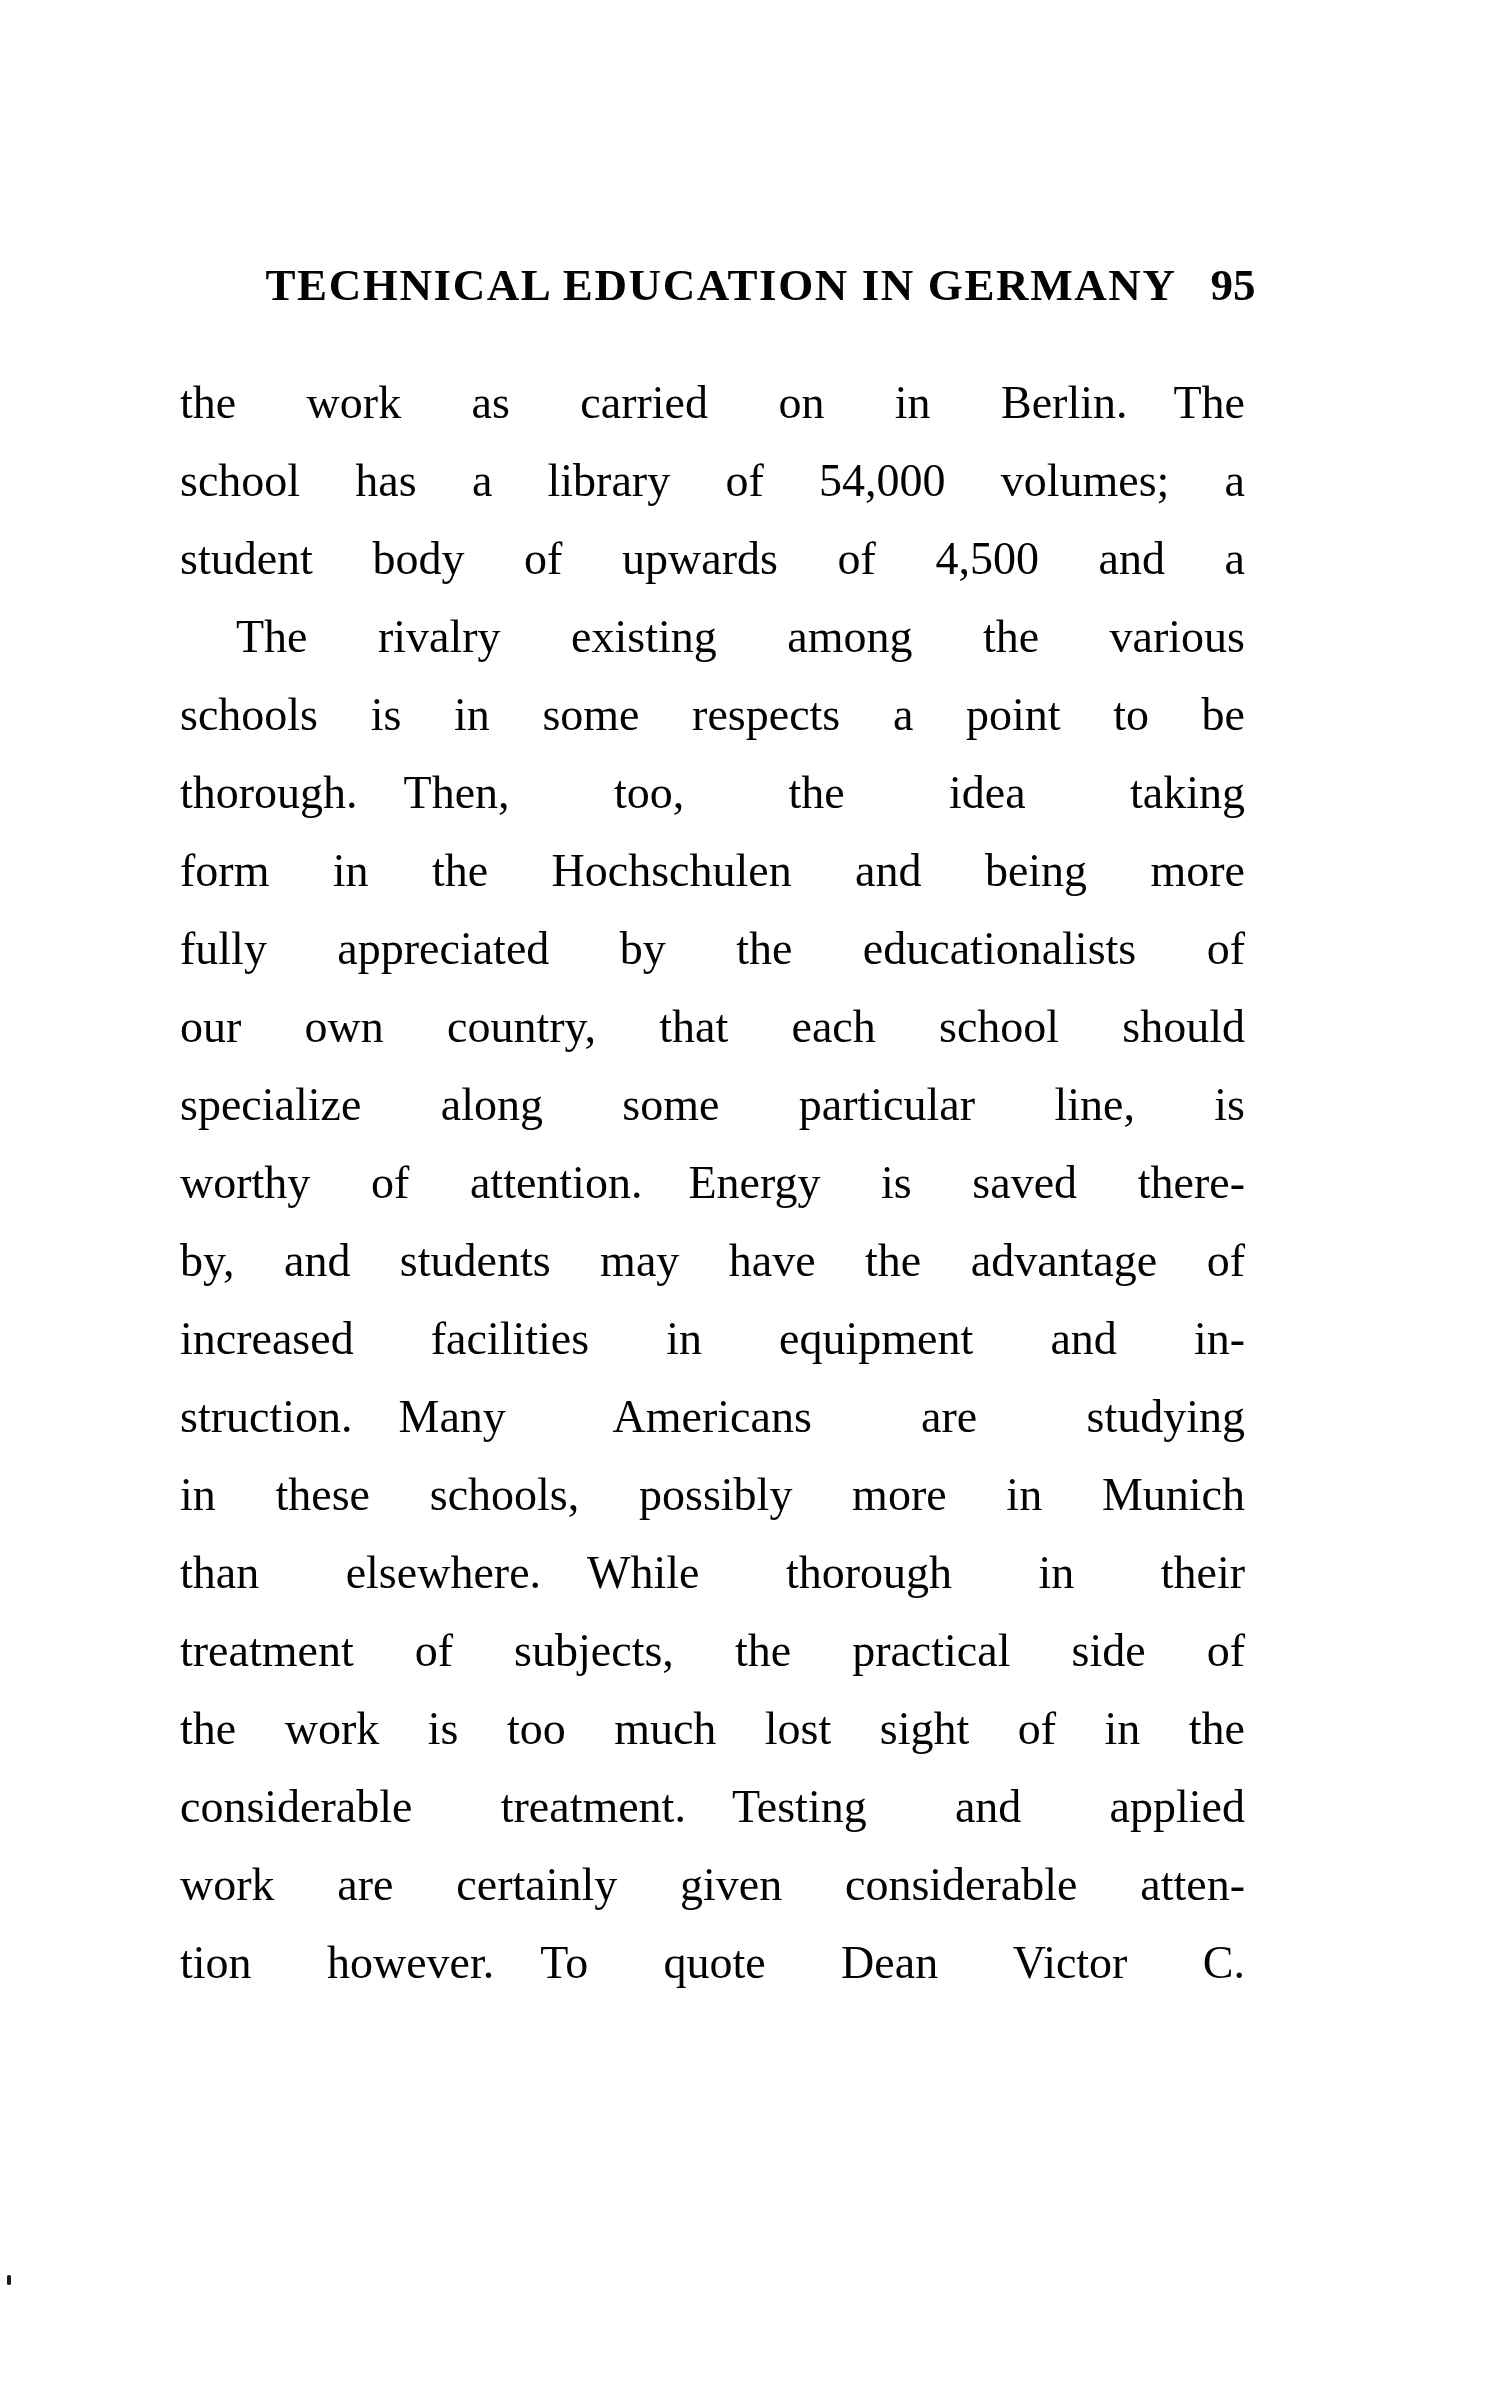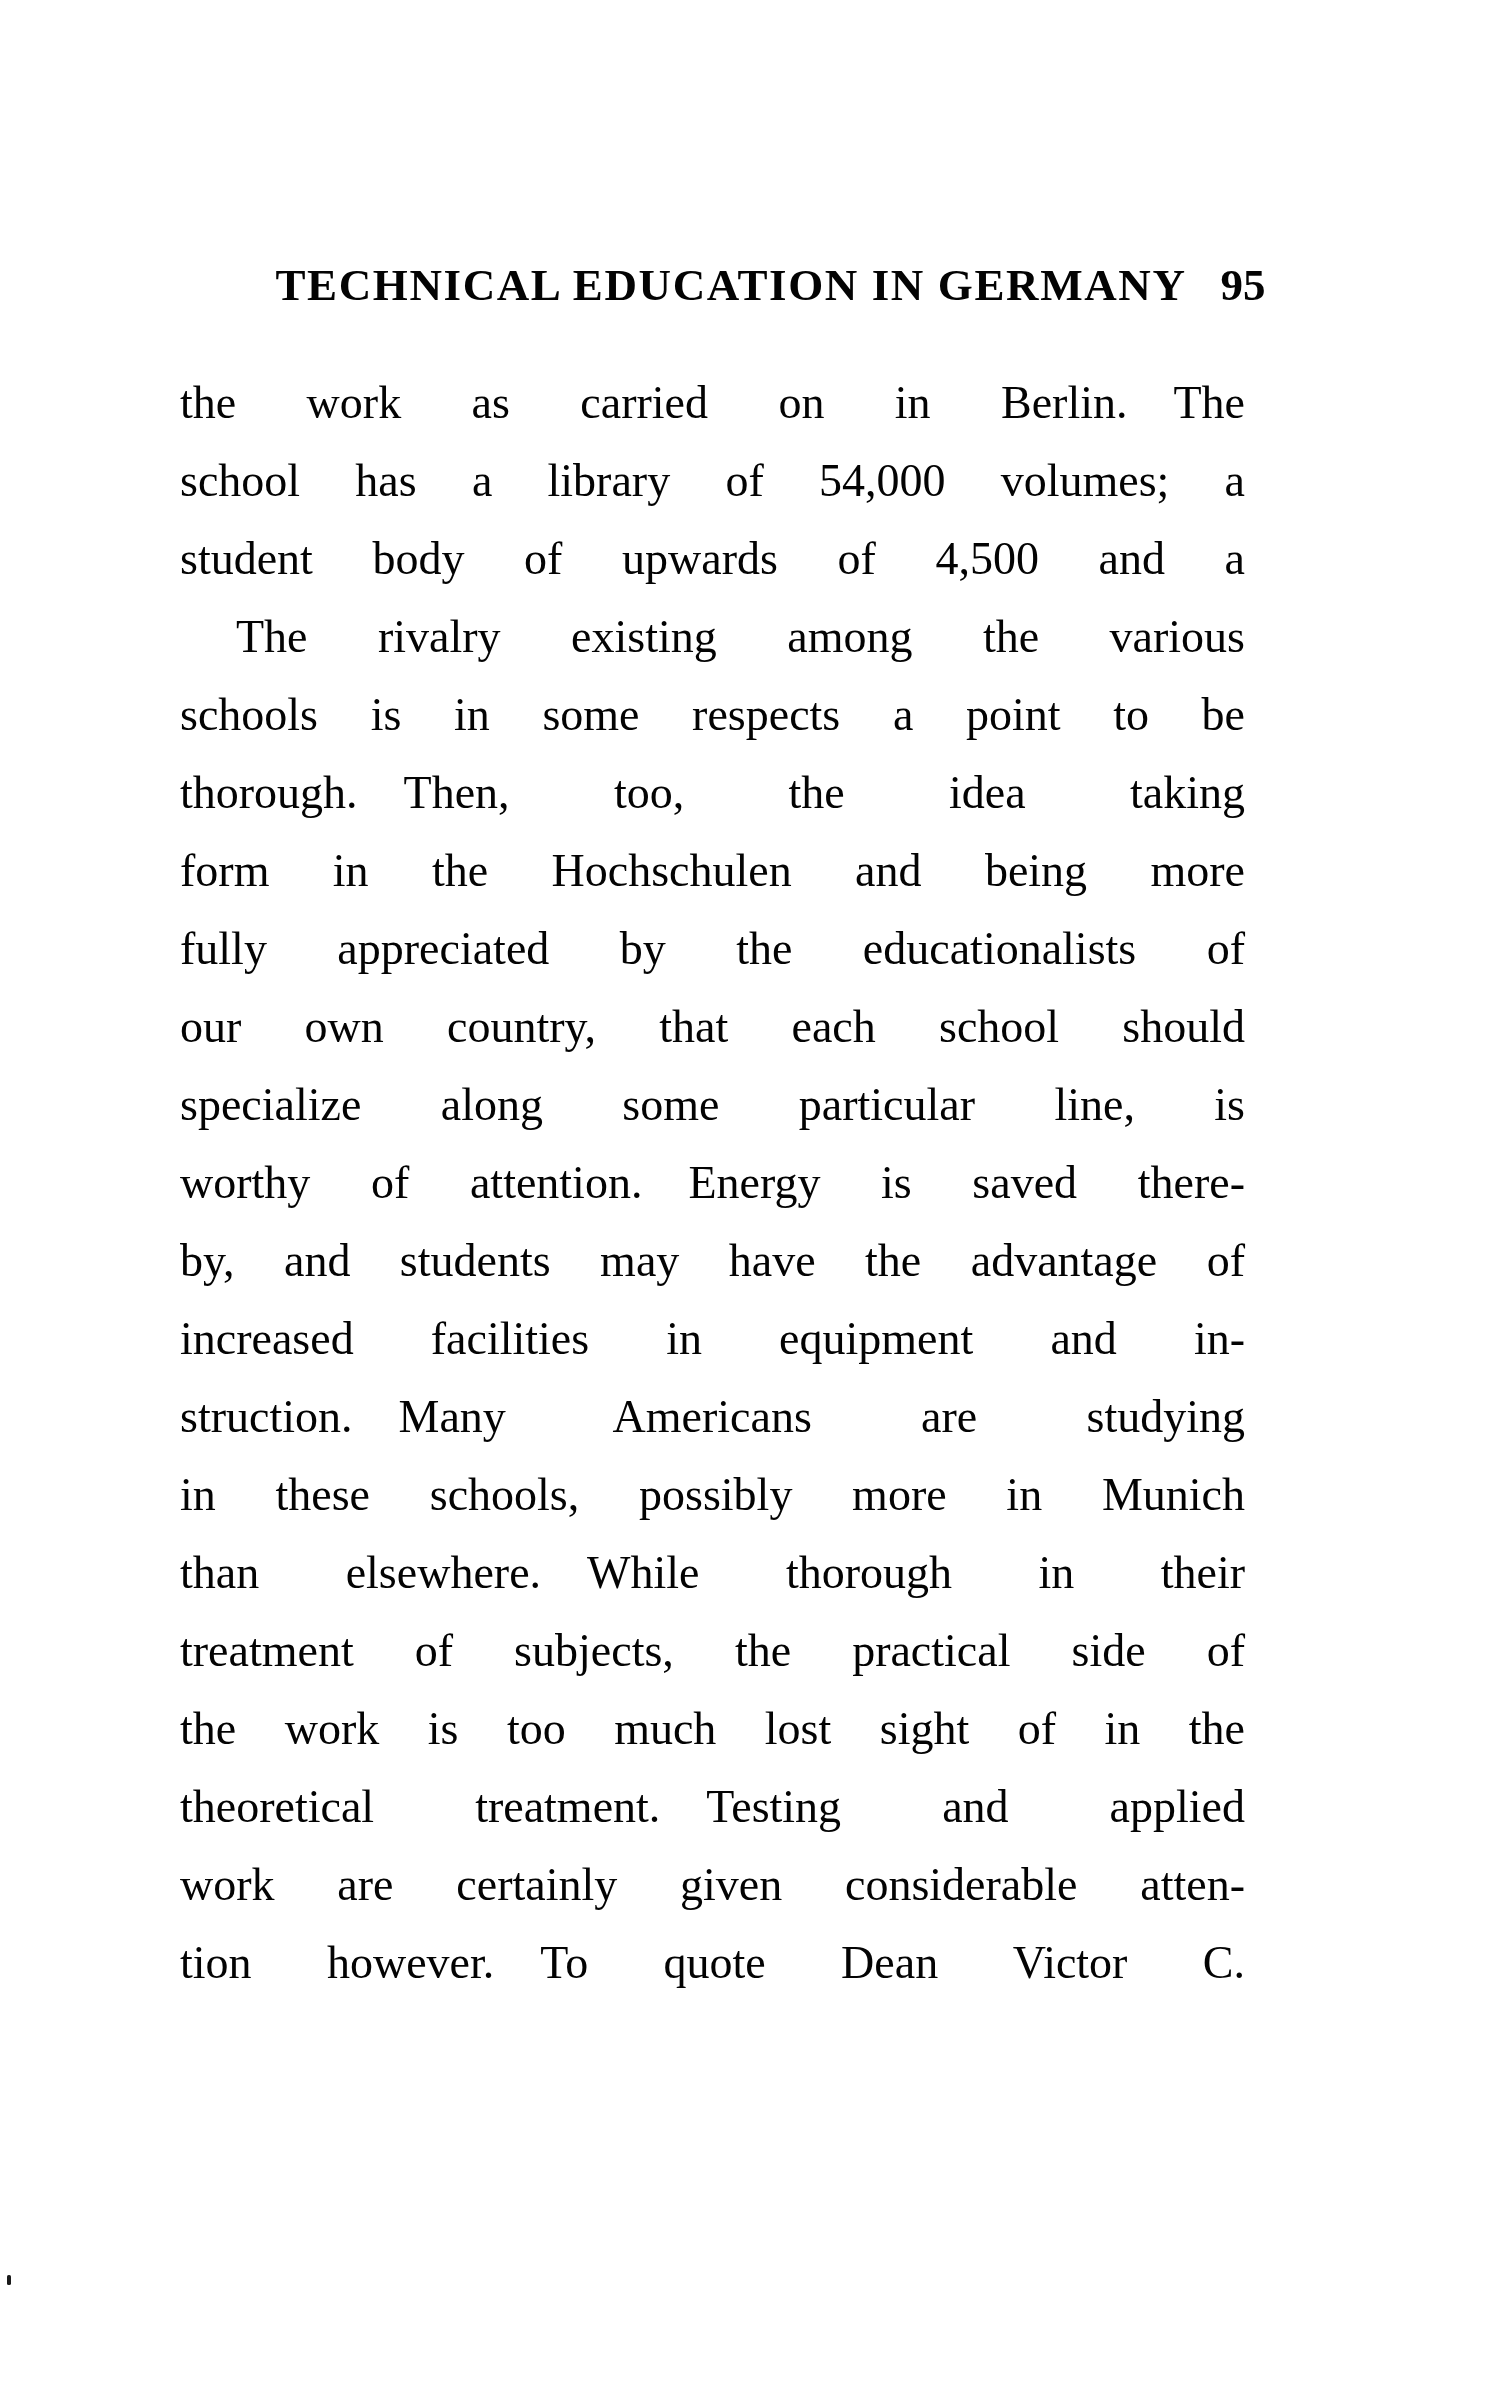--- a/index.html
+++ b/index.html
@@ -11,21 +11,21 @@
     position: relative;
     width: 1512px;
     height: 2401px;
     background: #ffffff;
     overflow: hidden;
     font-family: "Liberation Serif", serif;
     color: #030303;
   }
   .running-header {
     position: absolute;
-    left: 238px;
+    left: 228px;
     width: 1065px;
     top: 263px;
     text-align: center;
     font-size: 45px;
     font-weight: 700;
     letter-spacing: 1.6px;
     white-space: nowrap;
     line-height: 1.0;
   }
   .running-header .pagenum {
@@ -86,21 +86,21 @@
       <div class="line">our own country, that each school should</div>
       <div class="line">specialize along some particular line, is</div>
       <div class="line">worthy of attention. Energy is saved there-</div>
       <div class="line">by, and students may have the advantage of</div>
       <div class="line">increased facilities in equipment and in-</div>
       <div class="line">struction. Many Americans are studying</div>
       <div class="line">in these schools, possibly more in Munich</div>
       <div class="line">than elsewhere. While thorough in their</div>
       <div class="line">treatment of subjects, the practical side of</div>
       <div class="line">the work is too much lost sight of in the</div>
-      <div class="line">theoretical treatment. Testing and applied</div>
+      <div class="line">considerable treatment. Testing and applied</div>
       <div class="line">work are certainly given considerable atten-</div>
       <div class="line">tion however. To quote Dean Victor C.</div>
     </div>
 
   <div class="ink-speck"></div>
 
 </div>
 
 
 </body></html>

